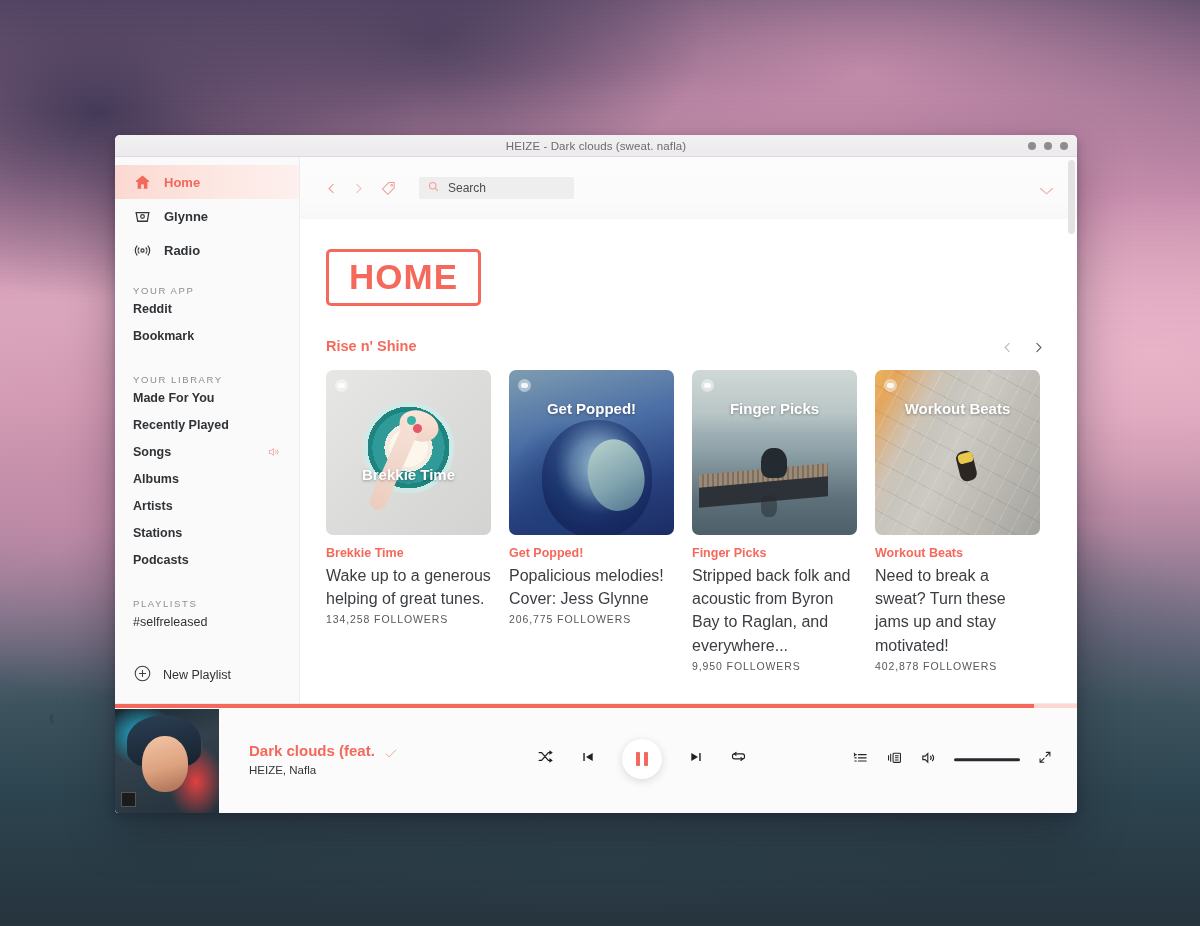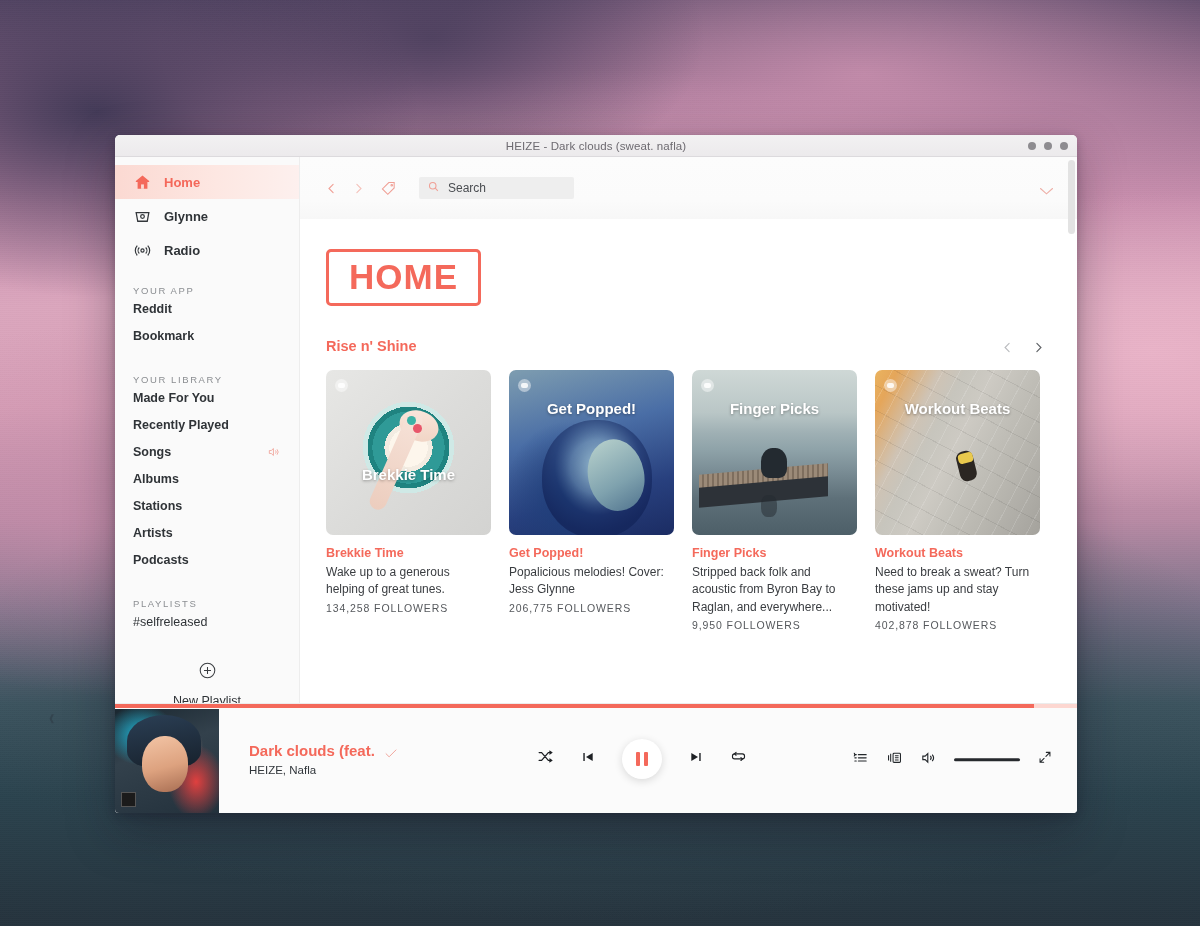--- a/index.html
+++ b/index.html
@@ -106,21 +106,21 @@
     display: flex; justify-content: space-between;
     padding: 0 18px; height: 27px;
     font-size: 12.5px; font-weight: 700; color: #2f3337;
     cursor: pointer;
   }
   .lib-item .spk { width: 14px; height: 14px; opacity: .85; }
   #new-playlist {
     position: absolute; left: 0; right: 0; bottom: 14px;
     display: flex; align-items: center; gap: 11px;
     padding: 0 18px; height: 28px;
-    font-size: 12.5px; color: #2f3337; font-weight: 400; cursor: pointer; flex-direction: column;
+    font-size: 12.5px; color: #2f3337; font-weight: 400; cursor: pointer;
   }
 
   
   #main {
     flex: 1 1 auto; min-width: 0;
     display: flex; flex-direction: column;
     background: #fff;
     position: relative;
   }
   #topbar {
@@ -187,21 +187,21 @@
     display: block; width: 7px; height: 5px; border-radius: 2px;
     background: rgba(255,255,255,.85);
   }
   .art-label {
     position: absolute; left: 0; right: 0;
     text-align: center;
     font-size: 15px; font-weight: 700; color: #fff;
     text-shadow: 0 1px 3px rgba(0,0,0,.35);
   }
   .card-title { font-size: 12.5px; font-weight: 700; color: #f4695b; margin-top: 11px; }
-  .card-desc  { font-size: 12px; color: #3a3d41; line-height: 1.45; margin-top: 4px; }
+  .card-desc  { font-size: 16px; color: #3a3d41; line-height: 1.45; margin-top: 4px; }
   .card-foll  { font-size: 10.5px; letter-spacing: .9px; color: #55585c; margin-top: 3px; }
 
   
   .art-brekkie {
     background:
       radial-gradient(circle at 50% 47%, #fdf6ec 0 16%, #f3ece2 16% 20%, rgba(0,0,0,0) 20%),
       radial-gradient(circle at 50% 47%, rgba(0,0,0,0) 0 19%, #2f9a97 19% 30%, #1f8380 30% 34%, rgba(0,0,0,0) 34%),
       radial-gradient(circle at 50% 47%, rgba(0,0,0,0) 0 33%, #cfe9e6 33% 38%, rgba(0,0,0,0) 38%),
       linear-gradient(135deg,#e7e7e5 0%, #dcdcda 50%, #d3d3d1 100%);
   }
@@ -441,24 +441,24 @@
             <svg viewBox="0 0 24 24" width="14" height="14" fill="none" stroke="#f0a096" stroke-width="1.7">
                 <path d="M4 9.5h3.3L11 6v12l-3.7-3.5H4z"></path>
                 <path d="M14.6 9.3a4 4 0 0 1 0 5.4M17.2 7.4a7 7 0 0 1 0 9.2"></path>
               </svg>
           </span>
         </div>
         <div class="lib-item">
           <span>Albums</span>
         </div>
         <div class="lib-item">
+          <span>Artists</span>
+        </div>
+        <div class="lib-item">
           <span>Stations</span>
-        </div>
-        <div class="lib-item">
-          <span>Artists</span>
         </div>
         <div class="lib-item">
           <span>Podcasts</span>
         </div>
 
         <div class="section-label">PLAYLISTS</div>
         <div class="lib-item">
           <span style="font-weight:400">#selfreleased</span>
         </div>
 

